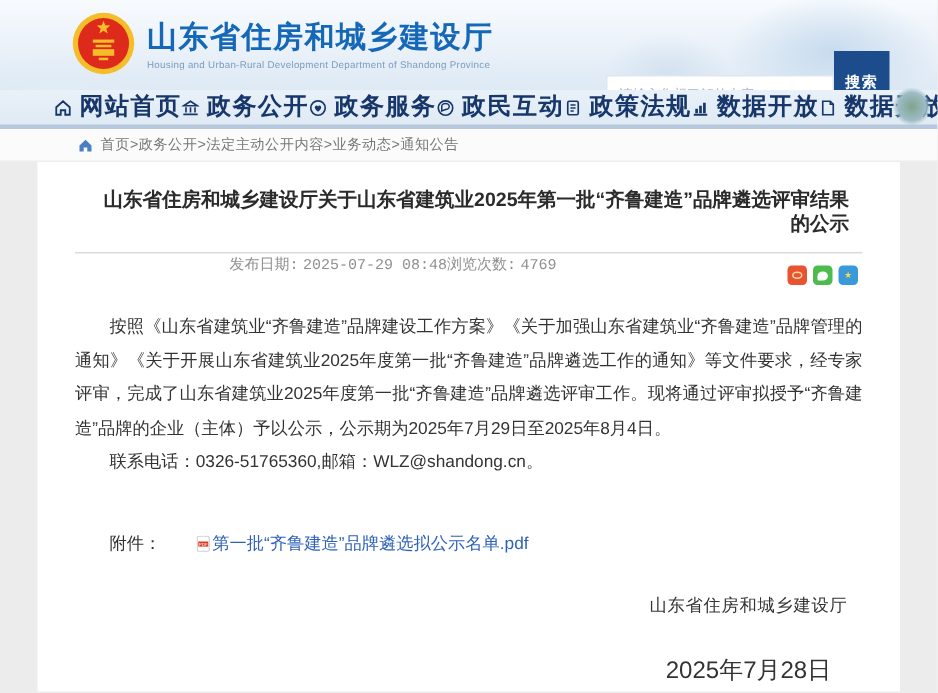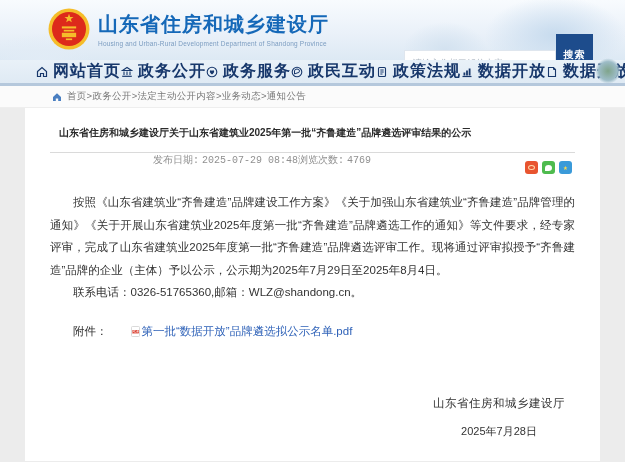--- a/index.html
+++ b/index.html
@@ -43,46 +43,46 @@
     pointer-events:none; }
 
   
   .breadcrumb-bar { height:22px; background:#fbfbfb; border-bottom:1px solid #eeeeee;
     display:flex; align-items:center; padding-left:52px; }
   .crumb-home { margin-right:5px; display:inline-flex; }
   .crumb-text { font-size:9.5px; color:#777; letter-spacing:.3px; }
 
   
   .card { margin:0 25px; background:#fff; height:353px; padding:15px 20px 0 20px; position:relative; }
-  .article-title { text-align:left; font-size:10px; font-weight:bold; color:#2b2b2b;
+  .article-title { text-align:right; font-size:13px; font-weight:bold; color:#2b2b2b;
     padding:2px 14px 0; line-height:16px; }
   .divider { border-bottom:1px solid #dadada; margin:11px 5px 0 5px; }
   .meta { position:relative; display:flex; align-items:flex-start; padding-left:108px; 
     height:30px; font-size:10px; color:#909090;font-family:Liberation Mono, monospace; }
   .meta-item { white-space:nowrap; }
   .meta-item .v { margin-left:3px; }
   .share { position:absolute; right:8px; top:8px; display:flex; gap:4px; }
   .share-ic { width:13px; height:13px; border-radius:3px; display:flex; align-items:center;
     justify-content:center; cursor:pointer; font-size:8px; line-height:1; }
   .share-weibo { background:#e8542f; }
   .share-weibo i { display:block; width:7px; height:5px; border:1.3px solid #ffd8a8; border-radius:50%; }
   .share-wechat { background:#4ebb4e; }
   .share-wechat i { display:block; width:7px; height:6px; background:#fff; border-radius:50% 50% 50% 10%; }
   .share-qzone { background:#3a9ad9; color:#ffd94d; }
 
   .body-text { margin-top:8px; padding:0 5px; }
   .body-text p { font-size:11.5px; color:#333; line-height:22.5px; text-indent:2em;
     text-align:justify; }
-  .attachment-line { margin-top:16px; font-size:11.5px; color:#333; text-indent:2em; }
+  .attachment-line { margin-top:32px; font-size:11.5px; color:#333; text-indent:2em; }
   .pdf-badge { display:inline-block; vertical-align:-2px; margin-right:2px; }
   .attachment-link { color:#2f62b8; text-decoration:none; cursor:pointer; }
 
   .signature { position:absolute; right:35px; top:288px; text-align:center; }
   .sig-org { font-size:11.5px; color:#333; letter-spacing:.5px; }
-  .sig-date { font-size:11px; color:#333; margin-top:13px; }
+  .sig-date { font-size:16px; color:#333; margin-top:26px; }
 </style>
 </head>
 <body>
 
 <header class="site-header">
   <div class="art art1"></div>
   <div class="art art2"></div>
   <div class="art art3"></div>
 
   <div class="brand">
@@ -198,20 +198,20 @@
   </div>
 
   <div class="body-text">
     <p>按照《山东省建筑业“齐鲁建造”品牌建设工作方案》《关于加强山东省建筑业“齐鲁建造”品牌管理的通知》《关于开展山东省建筑业2025年度第一批“齐鲁建造”品牌遴选工作的通知》等文件要求，经专家评审，完成了山东省建筑业2025年度第一批“齐鲁建造”品牌遴选评审工作。现将通过评审拟授予“齐鲁建造”品牌的企业（主体）予以公示，公示期为2025年7月29日至2025年8月4日。</p>
     <p>联系电话：0326-51765360,邮箱：WLZ@shandong.cn。</p>
 
     <p class="attachment-line"><span>附件：</span><span class="pdf-badge"><svg width="9" height="11" viewBox="0 0 9 11">
             <rect x="0.5" y="0.5" width="8" height="10" rx="1" fill="#fff" stroke="#d0d0d0" stroke-width="0.8"></rect>
             <rect x="1.2" y="4" width="6.6" height="3.4" fill="#d93a2b"></rect>
             <text x="4.5" y="6.9" font-size="3" fill="#fff" text-anchor="middle" font-family="Liberation Sans, sans-serif">PDF</text>
-          </svg></span><a class="attachment-link">第一批“数据开放”品牌遴选拟公示名单.pdf</a></p>
+          </svg></span><a class="attachment-link">第一批“齐鲁建造”品牌遴选拟公示名单.pdf</a></p>
   </div>
 
   <div class="signature">
     <div class="sig-org">山东省住房和城乡建设厅</div>
     <div class="sig-date">2025年7月28日</div>
   </div>
 </main>
 
 </body></html>

